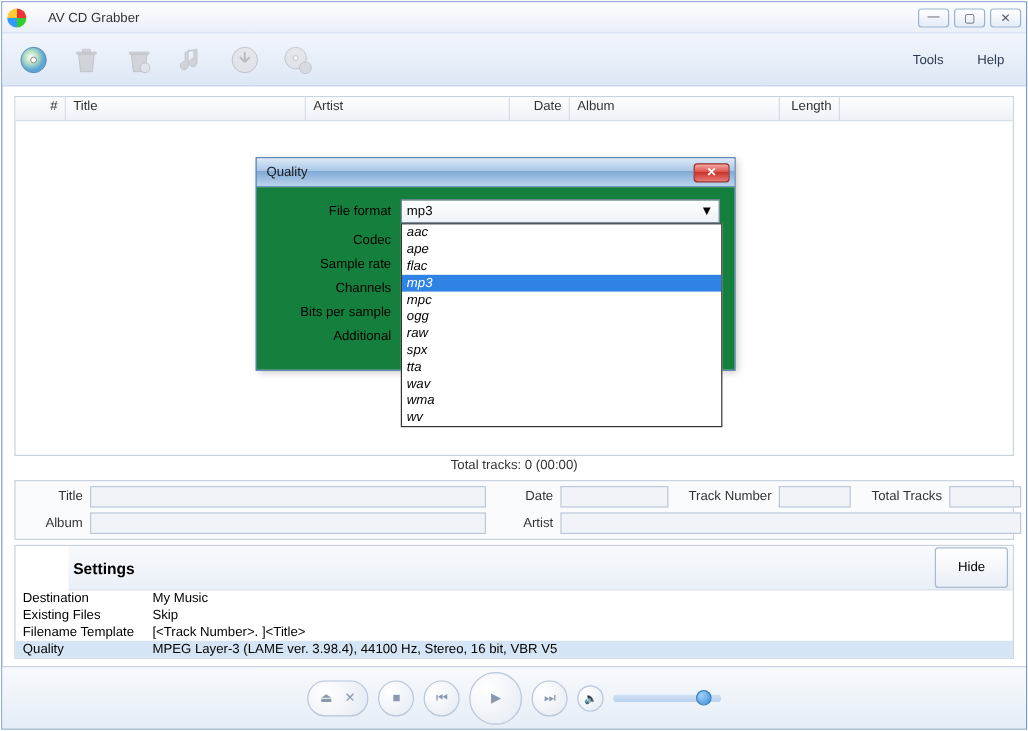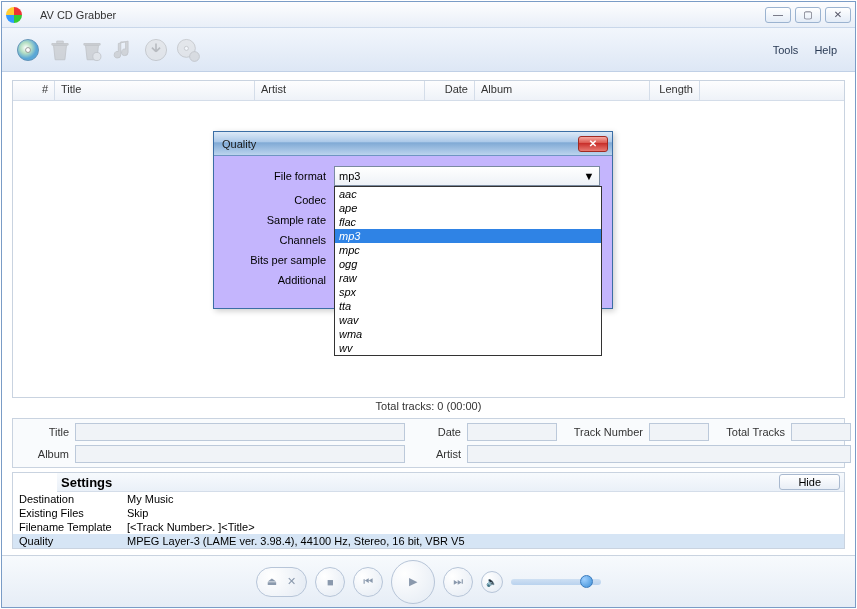--- a/index.html
+++ b/index.html
@@ -48,20 +48,21 @@
   font-size:10px;
   cursor: pointer;
 }
 .toolbar {
   height: 44px;
   background: linear-gradient(#f2f6fc,#dde7f5);
   border-bottom: 1px solid #c0d0e6;
   display: flex;
   align-items: center;
   padding: 0 10px;
+  gap: 12px;
 }
 .tool-icon {
   width: 32px; height: 32px;
   border-radius: 4px;
   display:flex;align-items:center;justify-content:center;
   opacity: 0.5;
 }
 .tool-icon.active { opacity: 1; }
 .tool-icon svg { width: 26px; height: 26px; }
 .toolbar-spacer { flex: 1; }
@@ -133,21 +134,21 @@
   border-bottom: 1px solid #d4dde9;
   padding: 1px 4px;
   margin-left: 44px;
 }
 .settings-header .title { font-weight: bold; font-size: 13px; flex: 1; }
 .hide-btn {
   border: 1px solid #a9b9cf;
   border-radius: 3px;
   background: linear-gradient(#fff,#e9eef6);
   padding: 0 18px;
-  height: 16px;
+  height: 34px;
   font: inherit;
   cursor: pointer;
 }
 .settings-body { }
 .srow {
   display: flex;
   padding: 1px 6px;
 }
 .srow.sel { background: #d6e5f5; }
 .srow .slabel { width: 108px; }
@@ -217,21 +218,21 @@
   width: 30px; height: 16px;
   background: linear-gradient(#f6a8a1,#d9534a 45%,#c9302c 46%,#e87a72);
   border: 1px solid #a02a22;
   border-radius: 3px;
   display:flex;align-items:center;justify-content:center;
   color:#fff; font-weight:bold; font-size:10px;
   cursor:pointer;
 }
 .dlg-body {
   padding: 10px 12px 14px 12px;
-  background: #c4b5fd;
+  background: #15803d;
 }
 .dlg-row { display:flex; align-items:center; margin-bottom: 8px; }
 .dlg-row label { width: 100px; text-align: right; margin-right: 8px; }
 .combo {
   flex: 1;
   height: 20px;
   border: 1px solid #7a8aa0;
   background: linear-gradient(#fff,#eef2f7);
   display:flex;align-items:center;
   padding: 0 4px;

